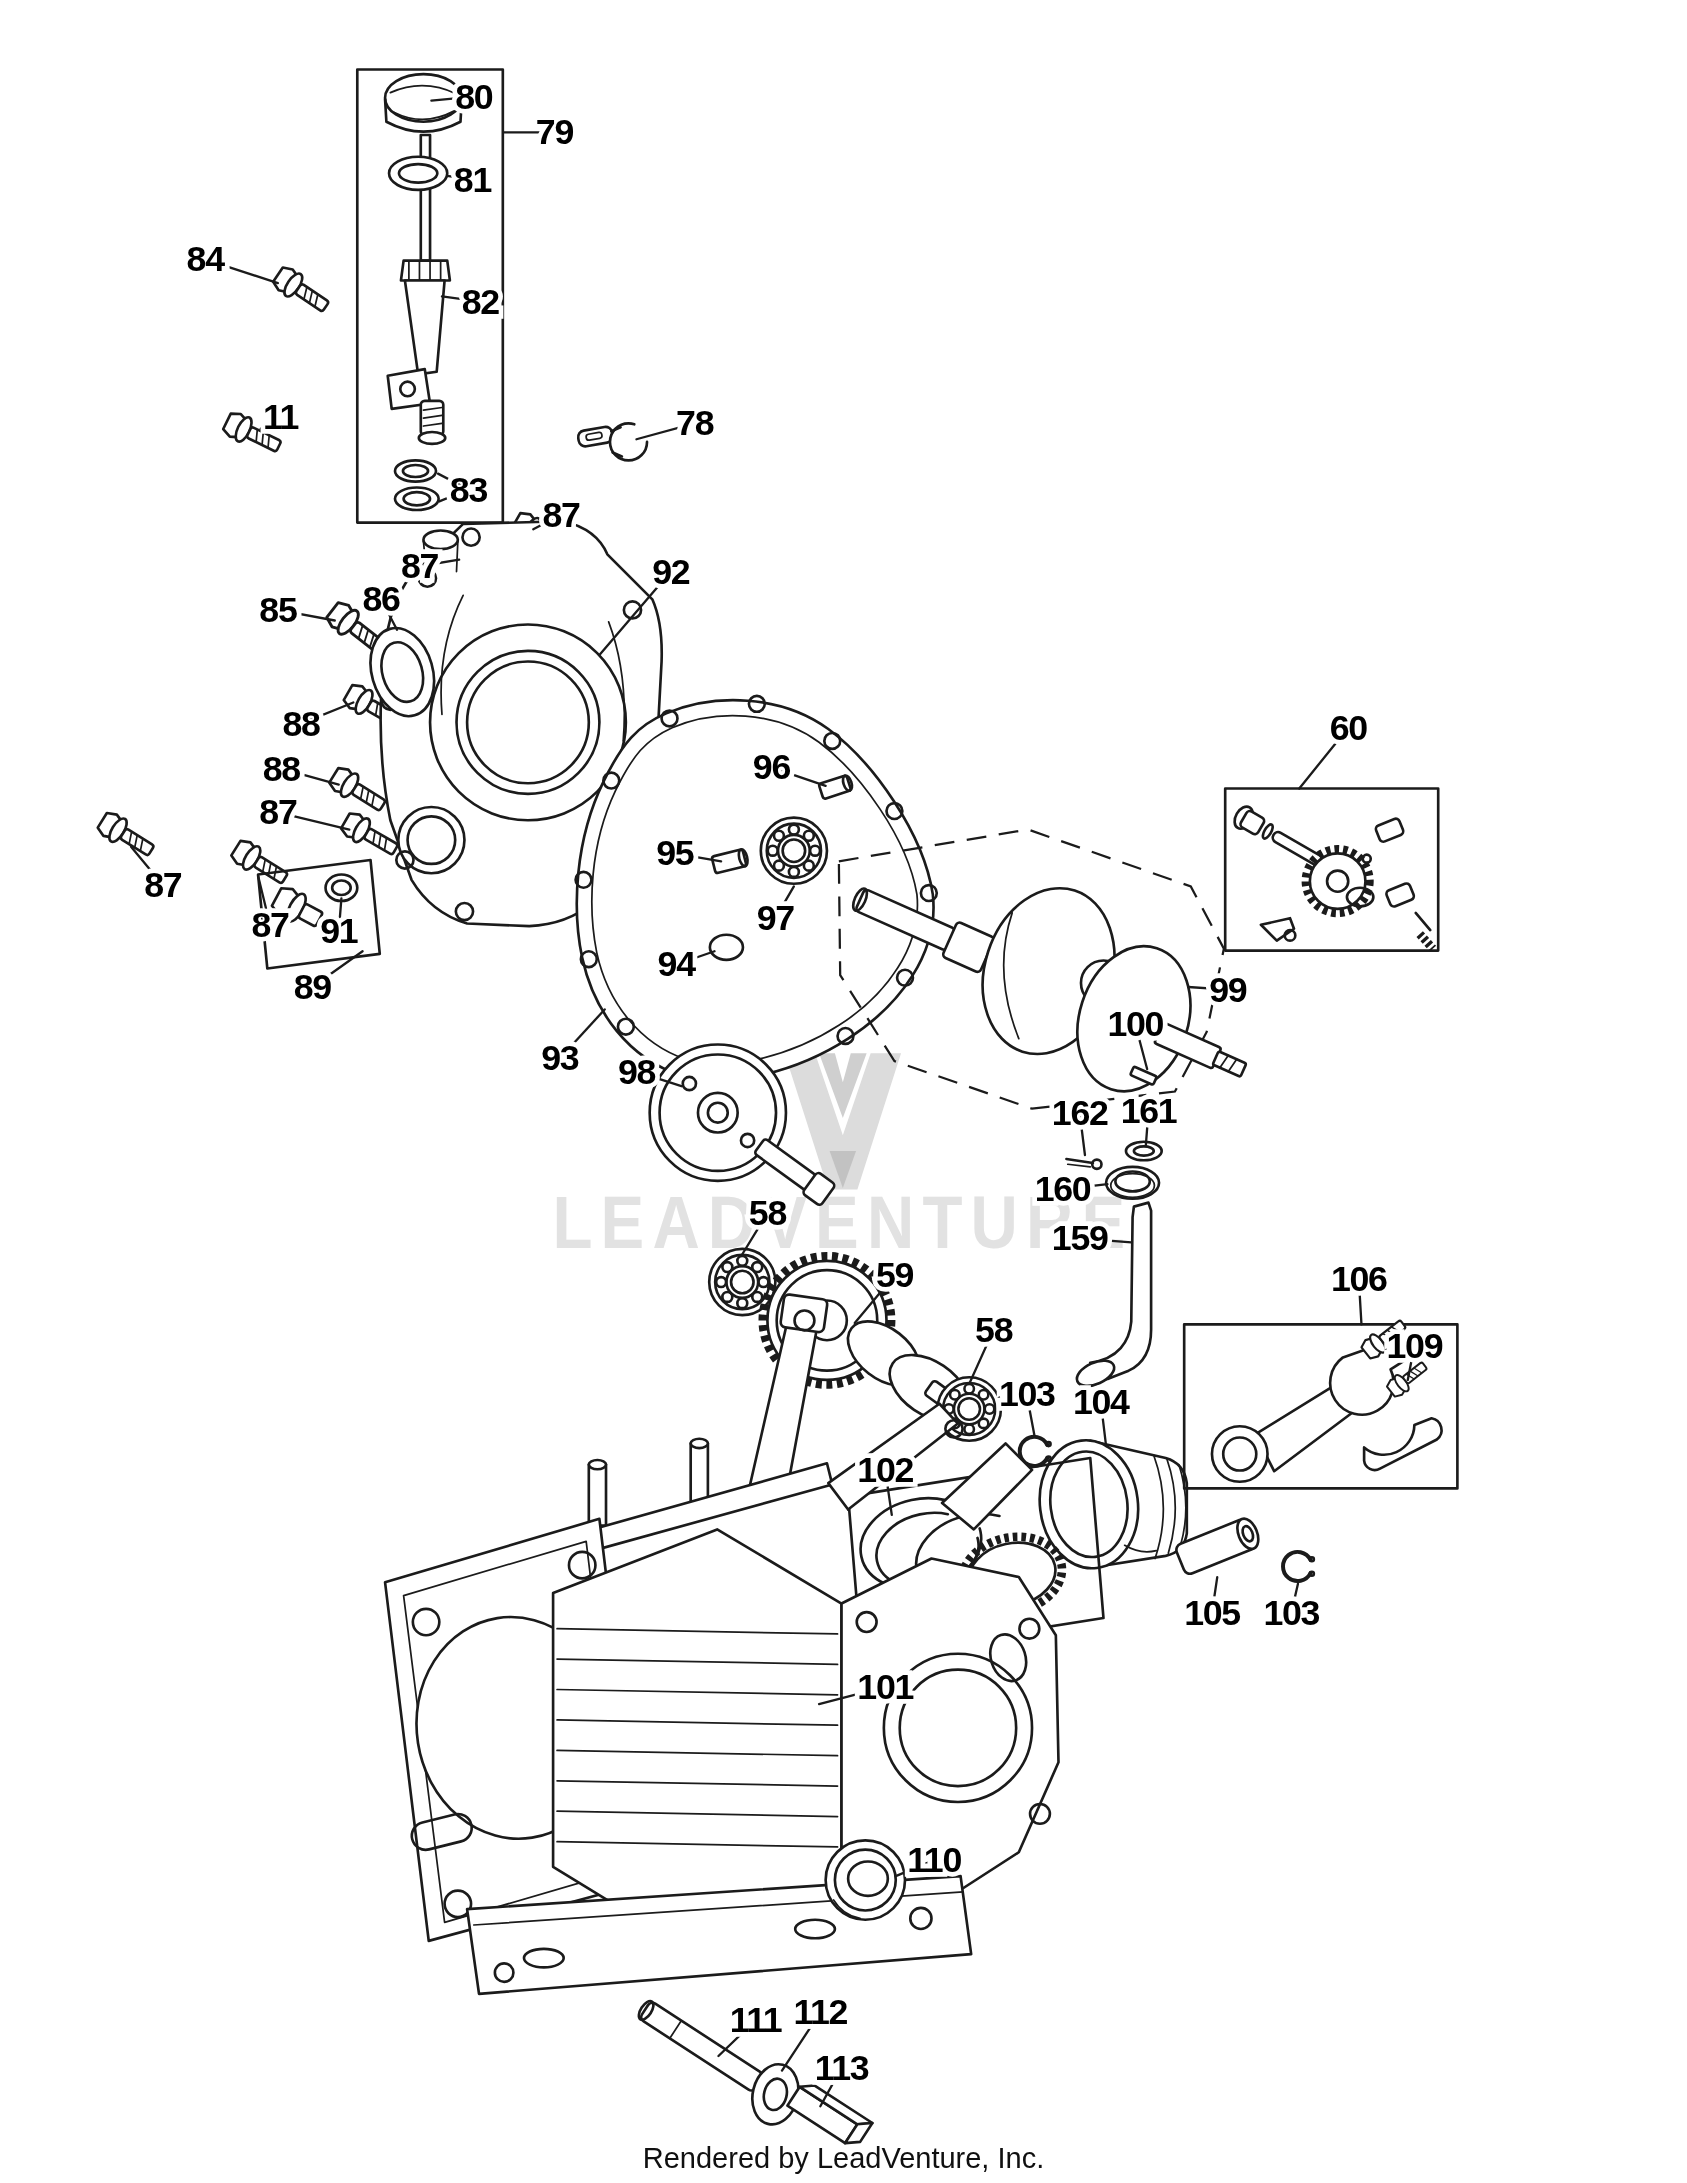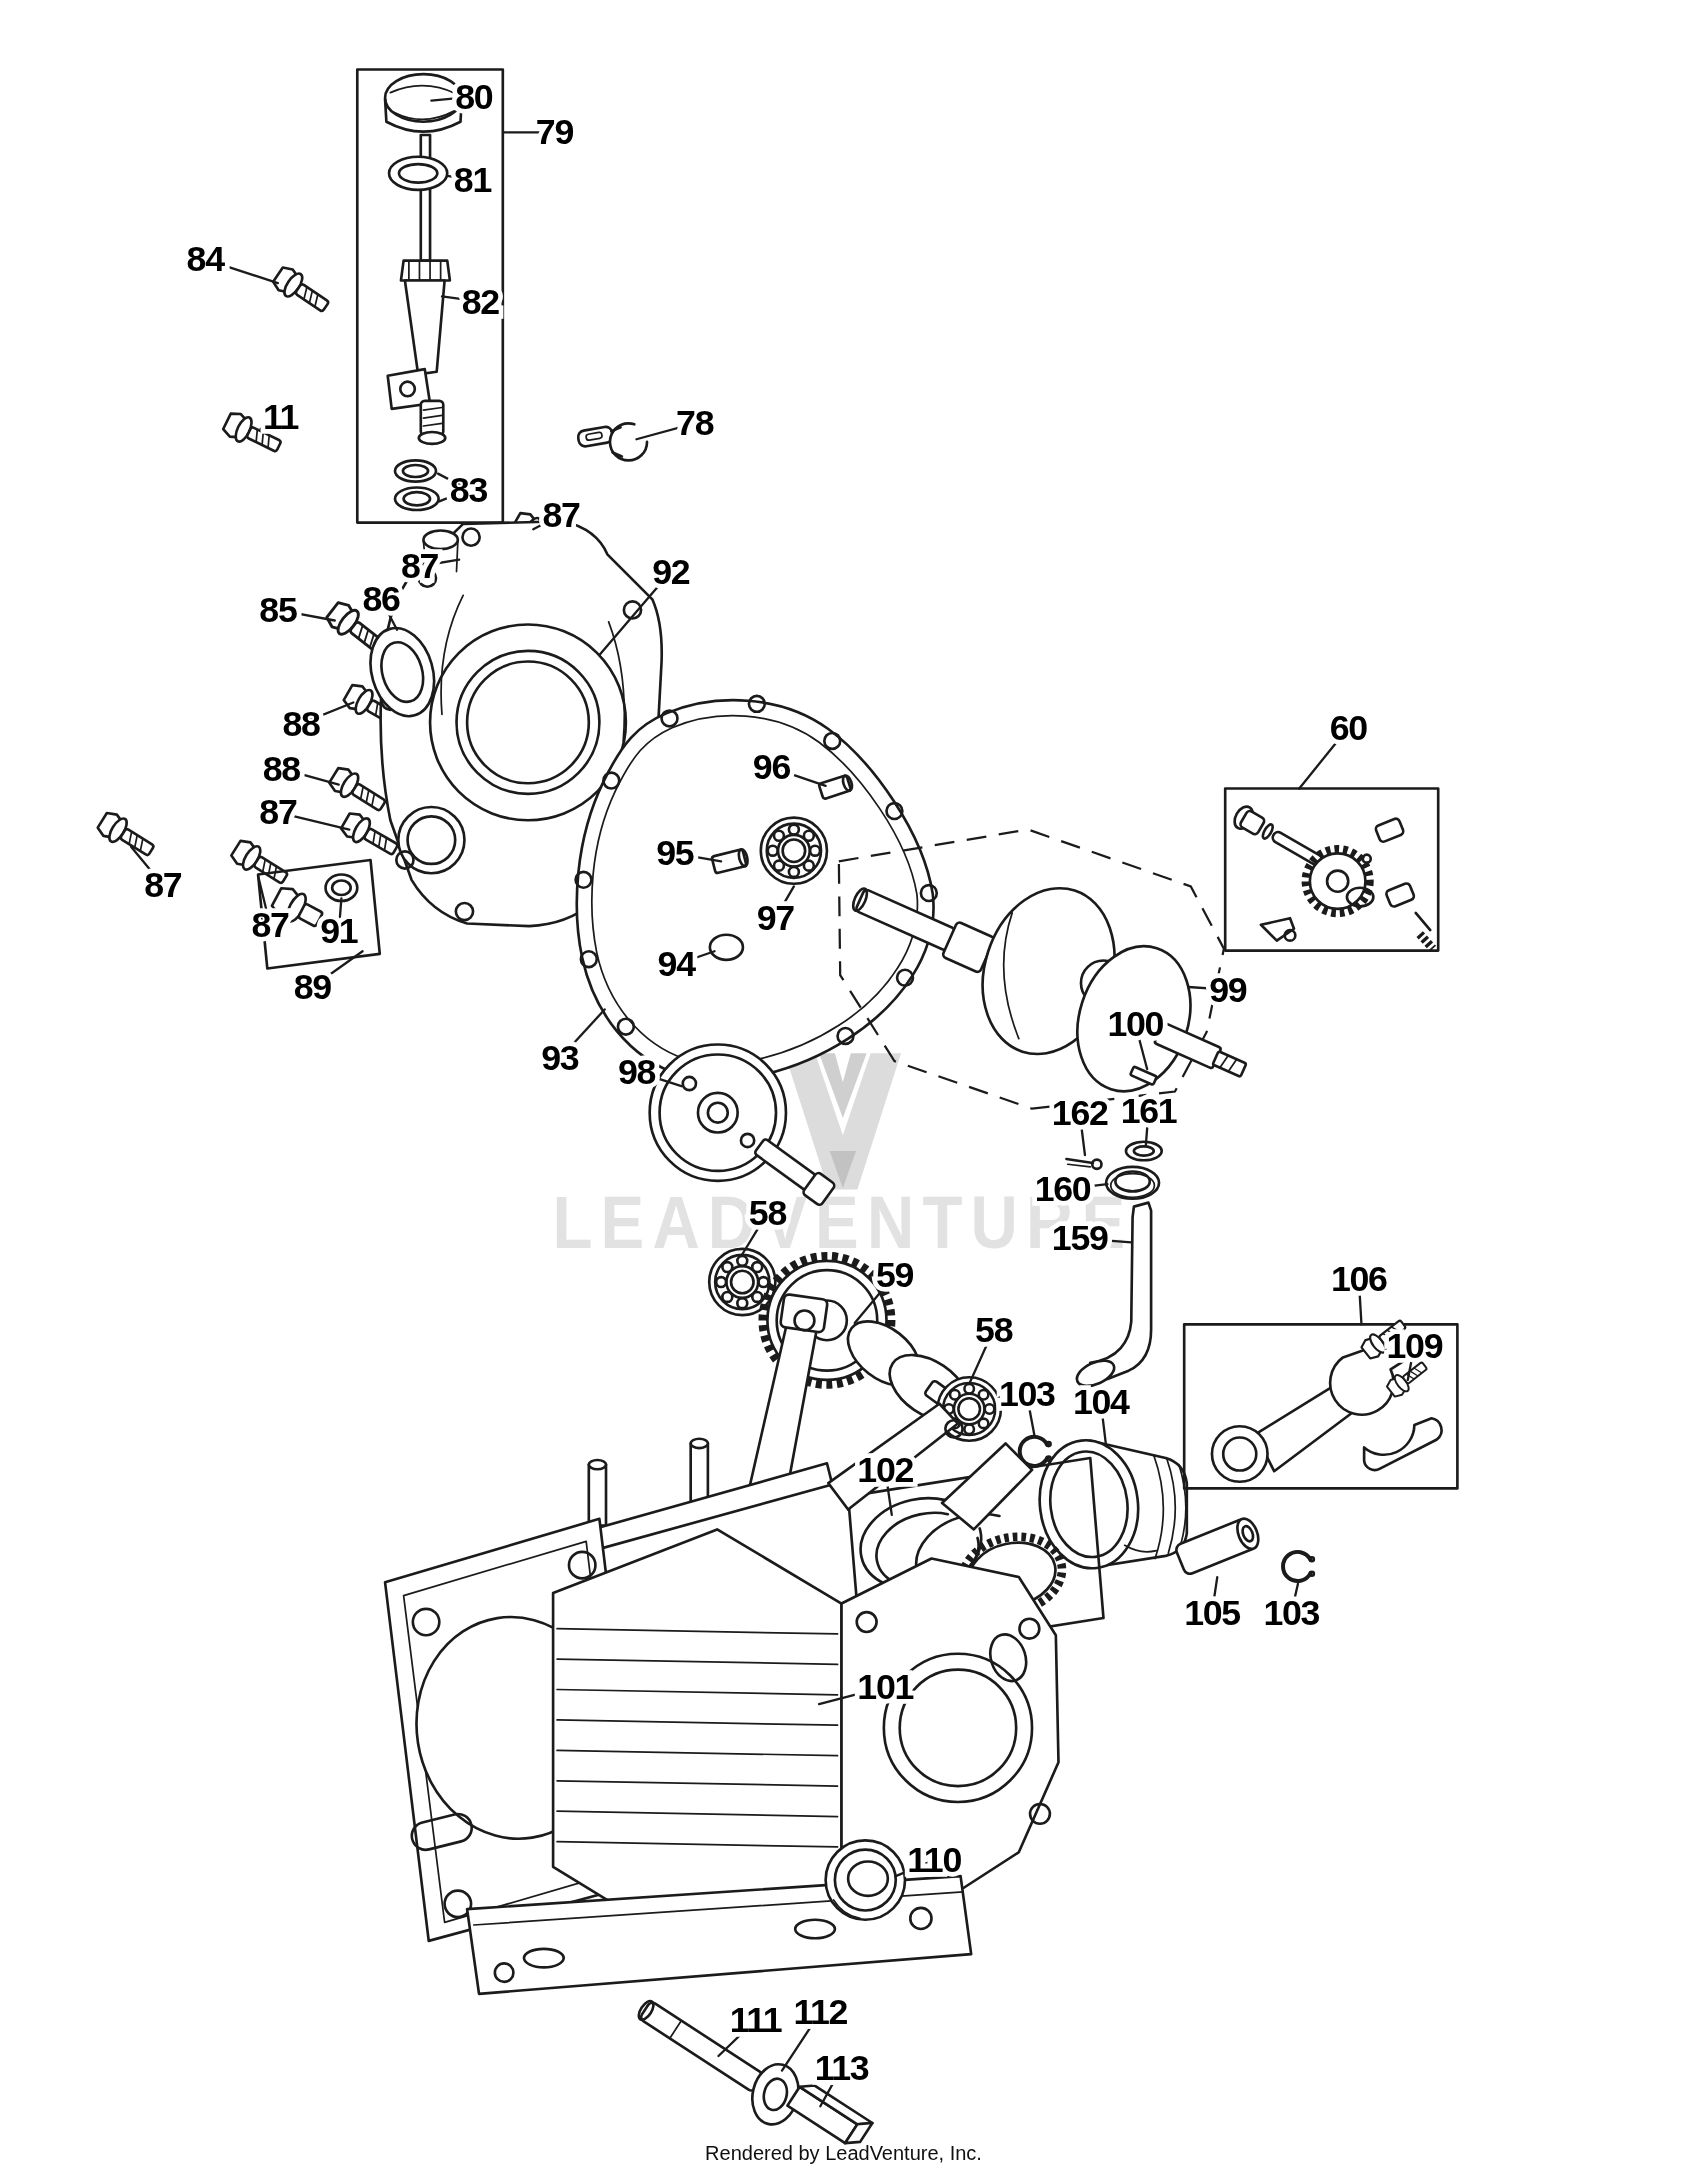--- a/index.html
+++ b/index.html
@@ -12,21 +12,21 @@
   .thin{fill:none;stroke:#1b1b1b;stroke-width:2.6;stroke-linejoin:round;stroke-linecap:round;}
   .dash{fill:none;stroke:#1b1b1b;stroke-width:3.4;stroke-dasharray:30 19;}
   .teeth{fill:none;stroke:#1b1b1b;stroke-width:13;}
   .plabel{font-family:"Liberation Sans",sans-serif;font-weight:bold;font-size:54px;
           text-anchor:middle;dominant-baseline:central;fill:#000;
           stroke:#ffffff;stroke-width:14;paint-order:stroke;letter-spacing:-2px;}
   .leader{stroke:#1b1b1b;stroke-width:3.5;stroke-linecap:round;}
   .wm-text{font-family:"Liberation Sans",sans-serif;font-weight:bold;font-size:112px;
            text-anchor:middle;letter-spacing:14px;}
   .footer{position:absolute;left:0;right:0;top:2142px;text-align:center;
-          font-size:20px;color:#101010;letter-spacing:0px;}
+          font-size:29px;color:#101010;letter-spacing:0px;}
 </style>
 </head>
 <body>
 
 <div class="page">
 <svg id="diagram" width="1687" height="2183" viewBox="0 0 2550 3300" xmlns="http://www.w3.org/2000/svg">
 
   <defs>
     <g id="bolt">
       <path class="lnf" d="M -30,-13 L -16,-19 L -6,-15 L -6,15 L -16,19 L -30,13 Z"></path>

